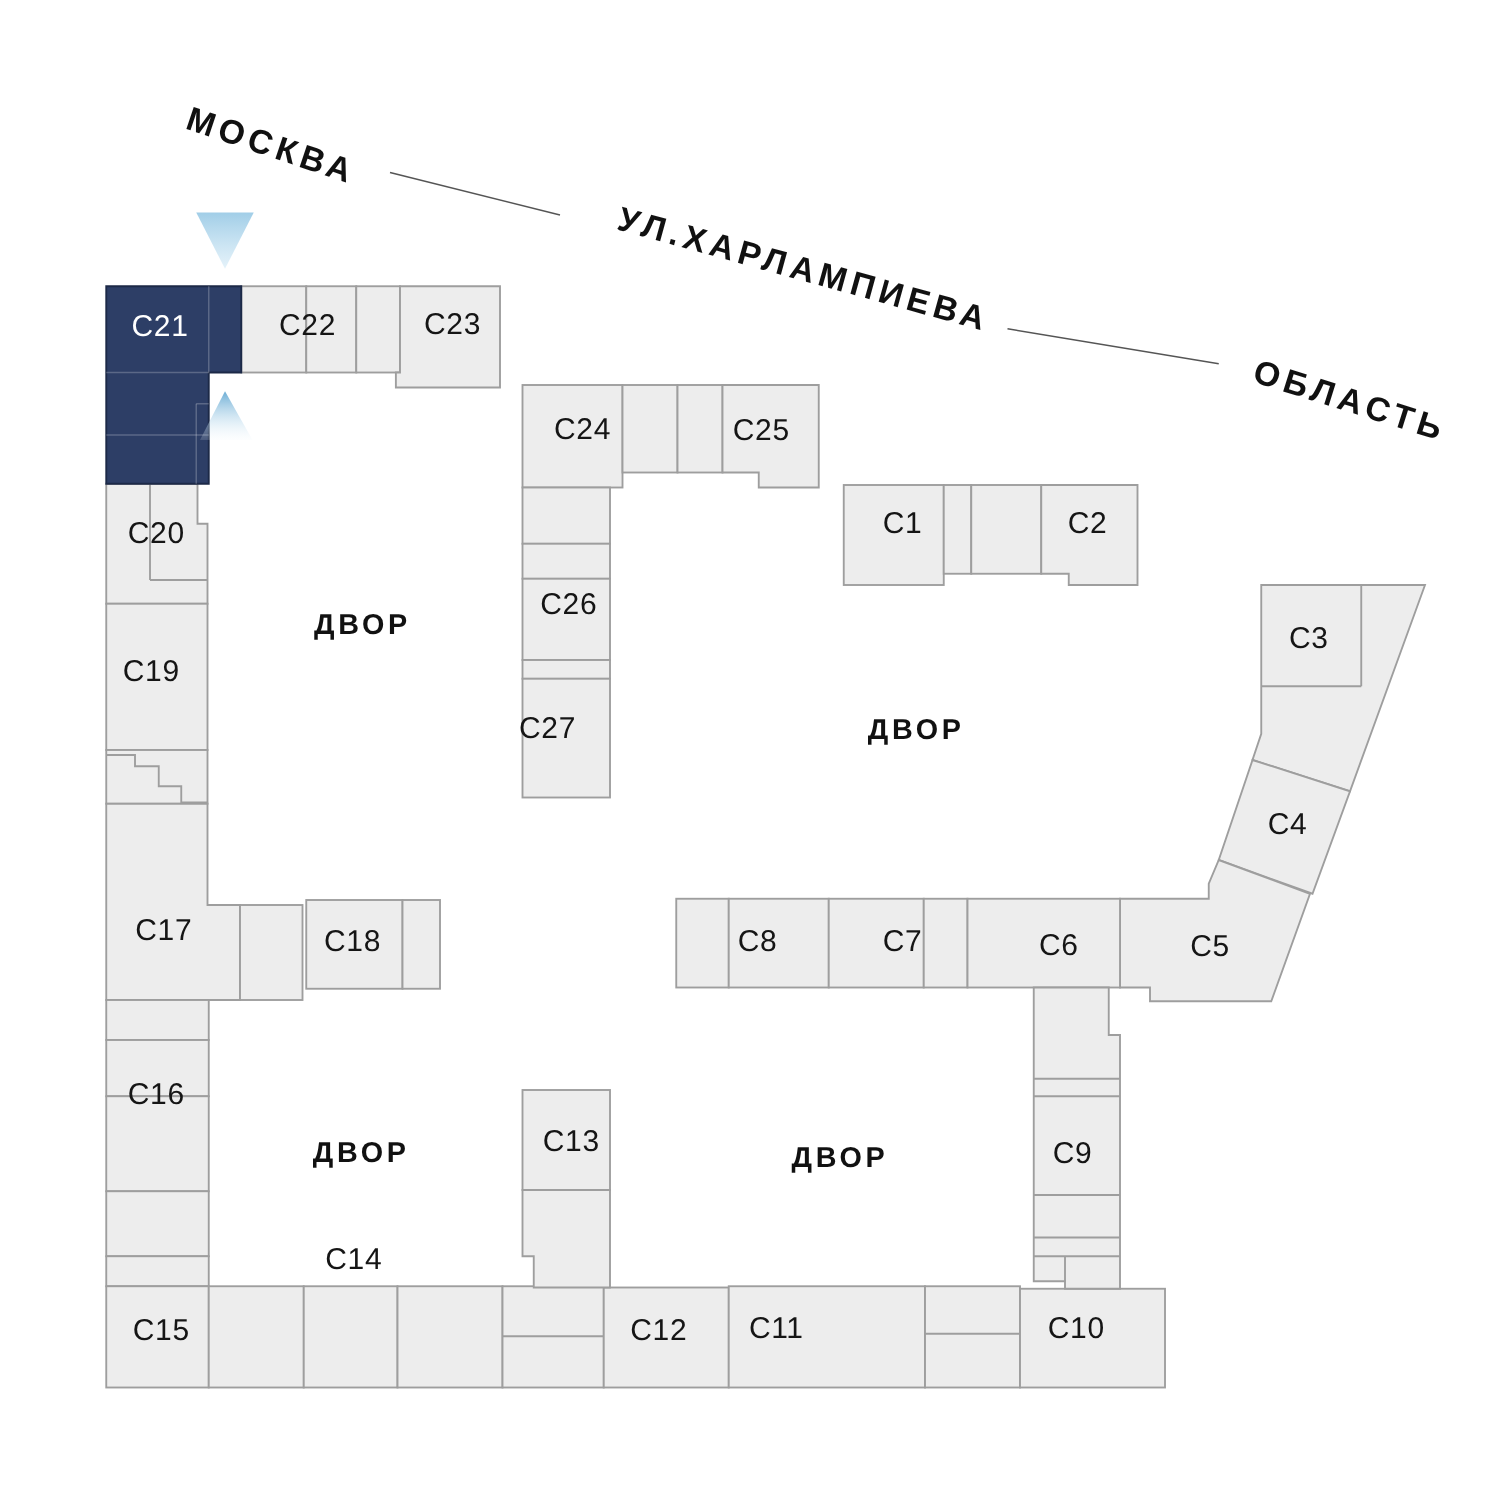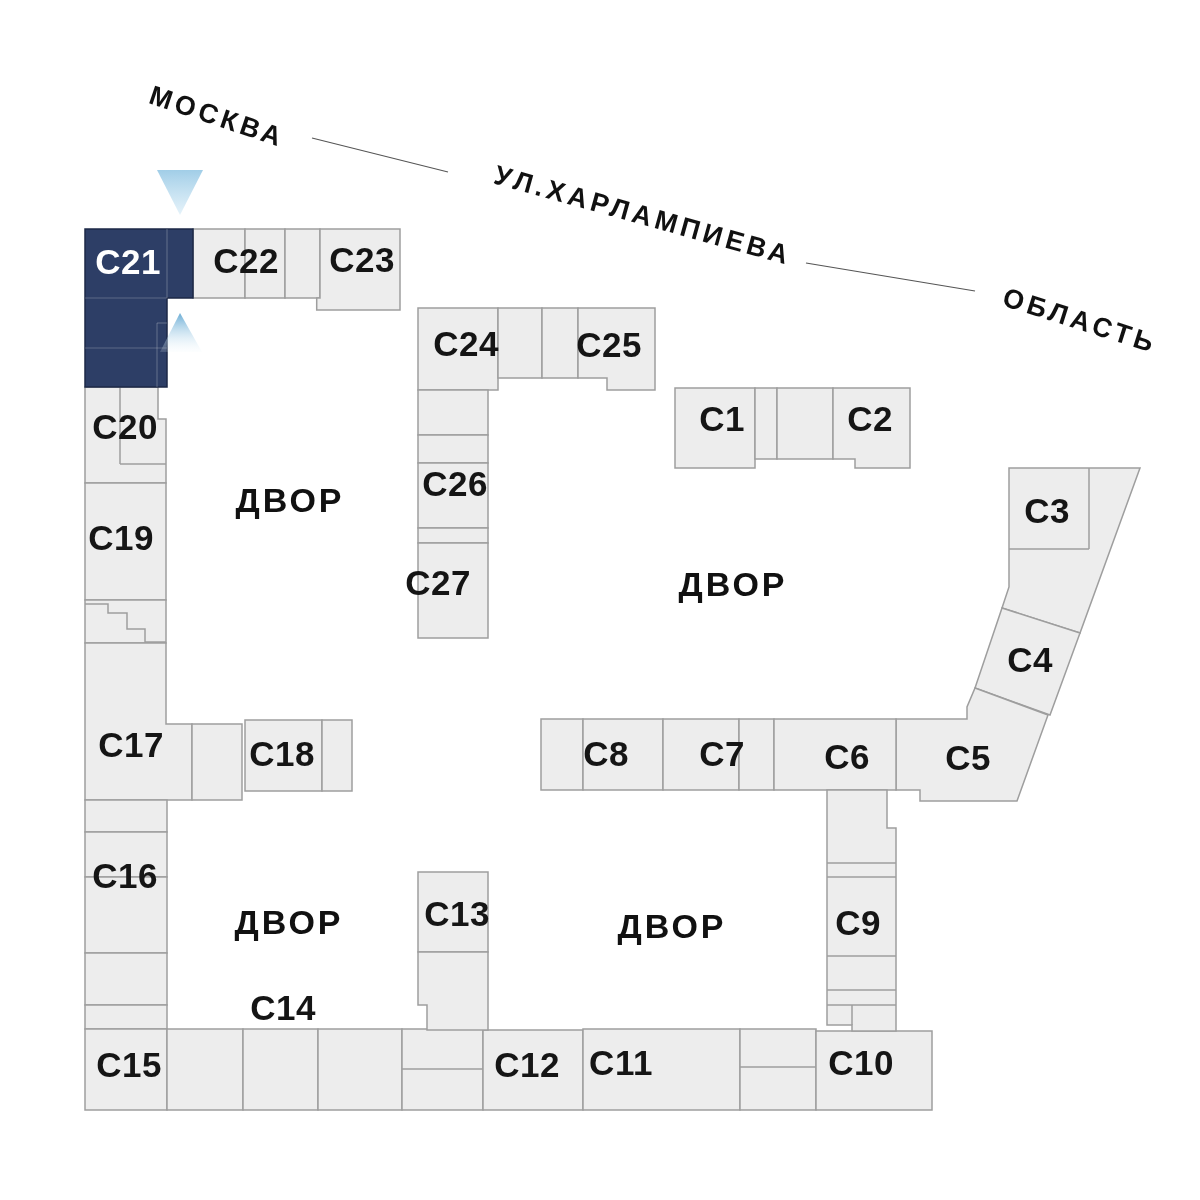--- a/index.html
+++ b/index.html
@@ -1,22 +1,22 @@
 <!DOCTYPE html>
 <html><head>
 <meta charset="utf-8">
 <style>
   html,body{margin:0;padding:0;background:#fff;}
   .stage{position:relative;width:1200px;height:1200px;background:#fff;overflow:hidden;
          font-family:"Liberation Sans", sans-serif;}
   .stage svg{position:absolute;left:0;top:0;}
-  .lbl{position:absolute;transform:translate(-50%,-50%);font-weight:700;font-size:35px;
+  .lbl{position:absolute;transform:translate(-50%,-50%);font-weight:400;font-size:24px;
        color:#151515;white-space:nowrap;letter-spacing:.5px;}
   .lbl.white{color:#ffffff;}
-  .yard{position:absolute;transform:translate(-50%,-50%);font-weight:700;font-size:34px;
+  .yard{position:absolute;transform:translate(-50%,-50%);font-weight:700;font-size:23px;
         color:#111;letter-spacing:3px;white-space:nowrap;}
   .road{position:absolute;font-weight:700;font-size:27px;color:#111;letter-spacing:4px;
         white-space:nowrap;}
   .road.moscow{left:217px;top:117px;transform:translate(-50%,-50%) rotate(18.5deg);}
   .road.street{left:643px;top:216px;transform:translate(-50%,-50%) rotate(15.5deg);}
   .road.oblast{left:1080px;top:321px;transform:translate(-50%,-50%) rotate(17.5deg);}
 </style>
 </head>
 <body>
 

